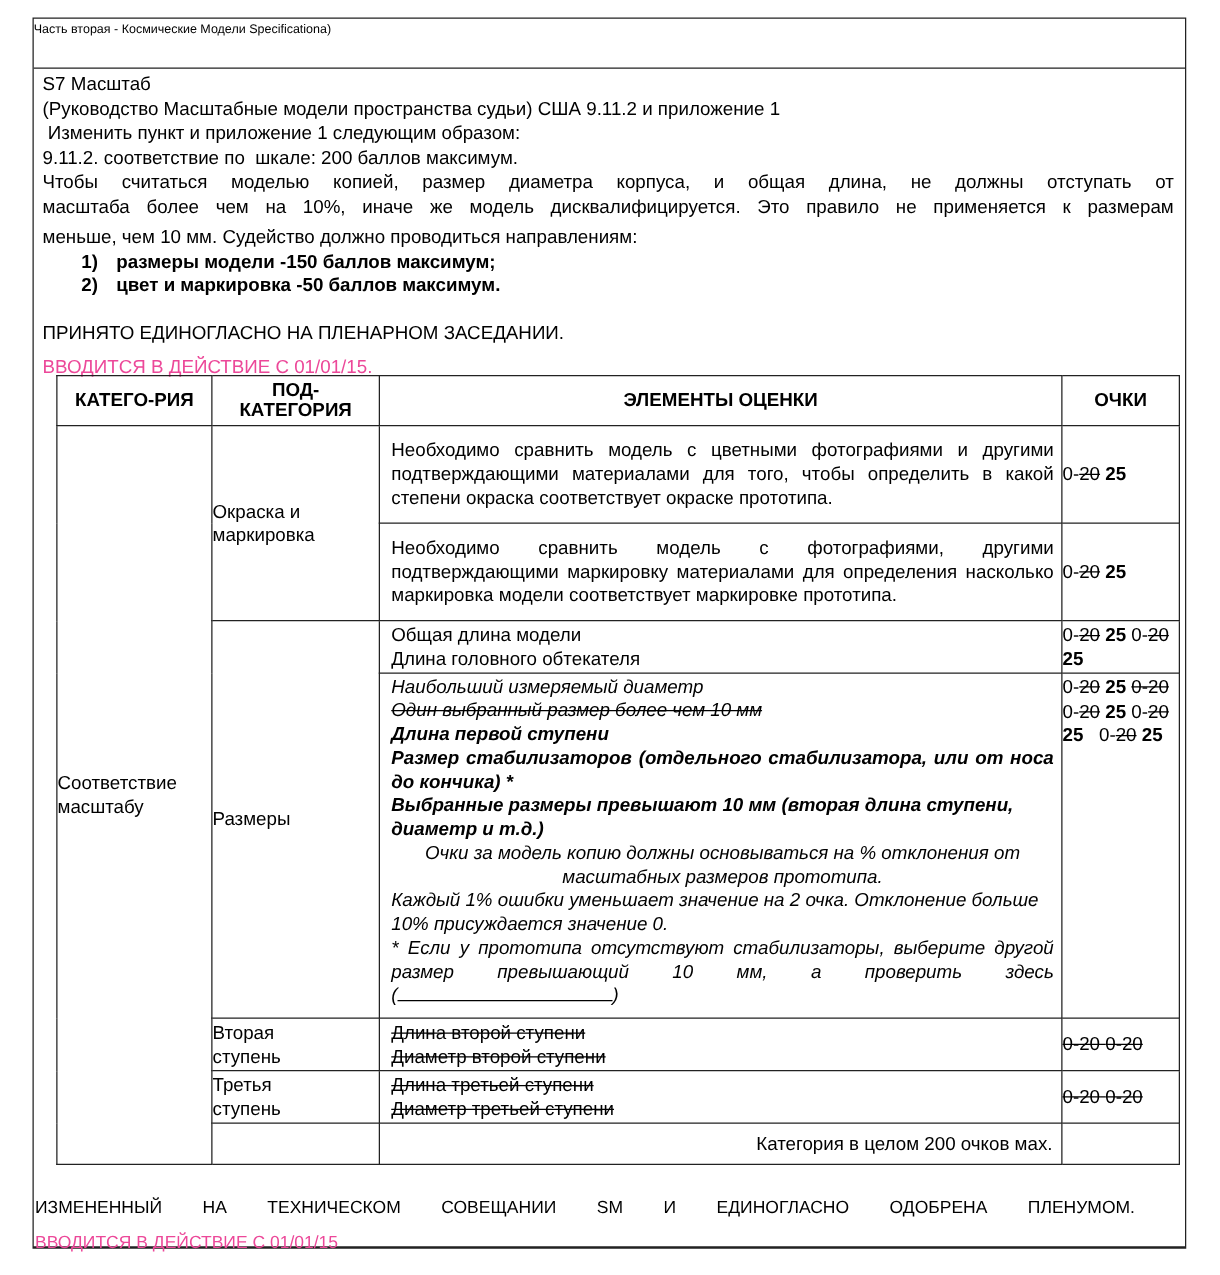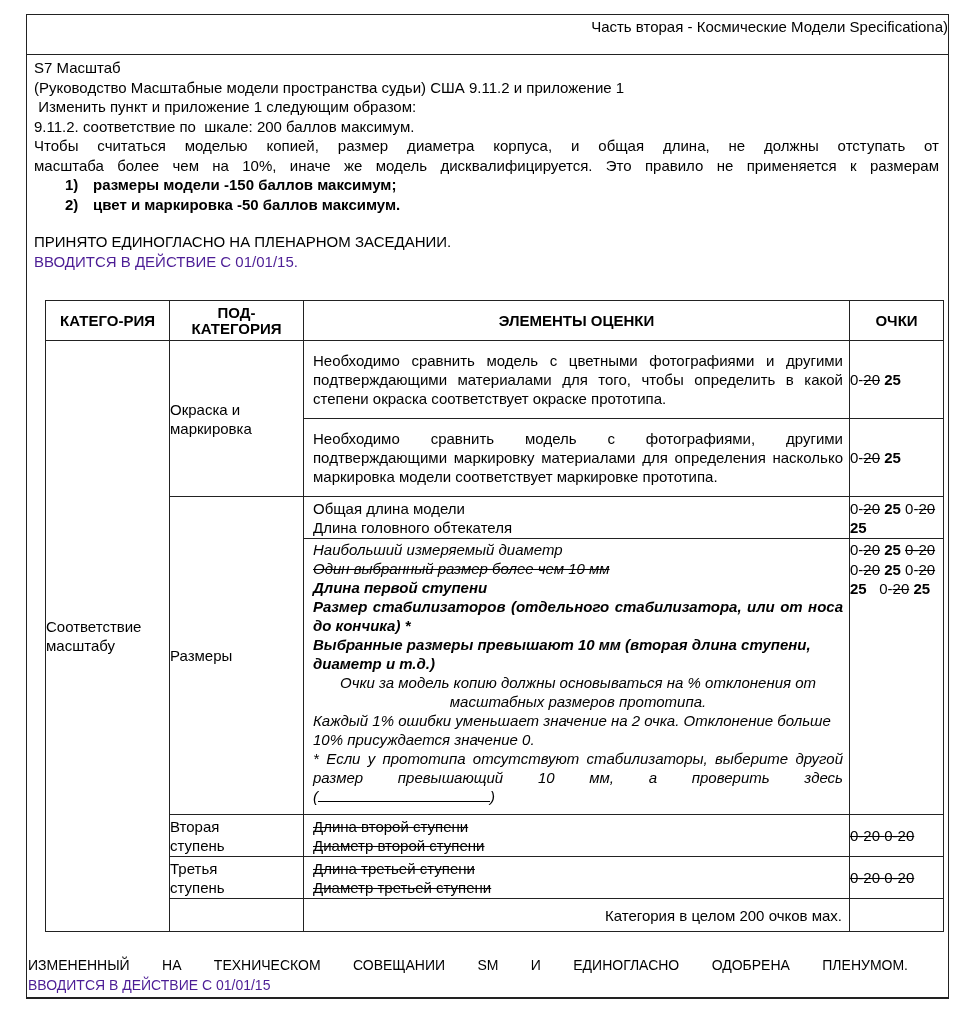--- a/index.html
+++ b/index.html
@@ -5,30 +5,30 @@
   * { box-sizing: border-box; margin: 0; padding: 0; }
   html, body { width: 976px; height: 1020px; background: #ffffff; overflow: hidden; }
   body { font-family: "Liberation Sans", sans-serif; color: #000; font-size: 15px; position: relative; }
 
   .frame {
     position: absolute; left: 26px; top: 14px; width: 923px; height: 985px;
     border: 1.5px solid #222; border-bottom-width: 2.5px;
   }
   .title-row {
     height: 40px; border-bottom: 1.5px solid #222;
-    text-align: right; font-size: 15px; padding-top: 3px;
+    text-align: left; font-size: 10px; padding-top: 3px;
   }
   .intro { padding: 3px 0 0 7px; font-size: 15px; line-height: 19.5px; }
   .intro .line { white-space: nowrap; }
   .intro .justify { text-align: justify; text-align-last: justify; padding-right: 9px; white-space: normal; }
   .intro .gap-top { margin-top: 5px; }
   .intro ol { list-style: none; padding-left: 31px; font-weight: bold; }
   .intro ol li span.num { display: inline-block; width: 28px; }
   .intro .spacer { height: 18px; }
-  .red { color: #4c1d95; }
+  .red { color: #ec4899; margin-top: 8px; }
 
   table.score {
     position: absolute; left: 18px; top: 285px; width: 898px;
     border-collapse: collapse; table-layout: fixed; font-size: 15px; border-radius: 15px;
   }
   table.score td, table.score th {
     border: 1.5px solid #222; vertical-align: middle;
   }
   table.score th { font-weight: bold; text-align: center; font-size: 15px; height: 40px; line-height: 16px; }
   .col-cat { width: 124px; }
@@ -59,20 +59,21 @@
 <div class="frame">
   <div class="title-row">Часть вторая - Космические Модели Specificationa)</div>
 
   <div class="intro">
     <div class="line">S7 Масштаб</div>
     <div class="line">(Руководство Масштабные модели пространства судьи) США 9.11.2 и приложение 1</div>
     <div class="line" style="white-space:pre"> Изменить пункт и приложение 1 следующим образом:</div>
     <div class="line" style="white-space:pre">9.11.2. соответствие по  шкале: 200 баллов максимум.</div>
     <div class="justify">Чтобы считаться моделью копией, размер диаметра корпуса, и общая длина, не должны отступать   от</div>
     <div class="justify">масштаба более чем на 10%, иначе же модель дисквалифицируется. Это правило не применяется к размерам</div>
+    <div class="line gap-top">меньше, чем 10 мм. Судейство должно проводиться направлениям:</div>
     <ol>
       <li><span class="num">1)</span><span>размеры модели -150 баллов максимум;</span></li>
       <li><span class="num">2)</span><span>цвет и маркировка -50 баллов максимум.</span></li>
     </ol>
     <div class="spacer"></div>
     <div class="line">ПРИНЯТО ЕДИНОГЛАСНО НА ПЛЕНАРНОМ ЗАСЕДАНИИ.</div>
     <div class="line red">ВВОДИТСЯ В ДЕЙСТВИЕ С 01/01/15.</div>
   </div>
 
   <table class="score">

